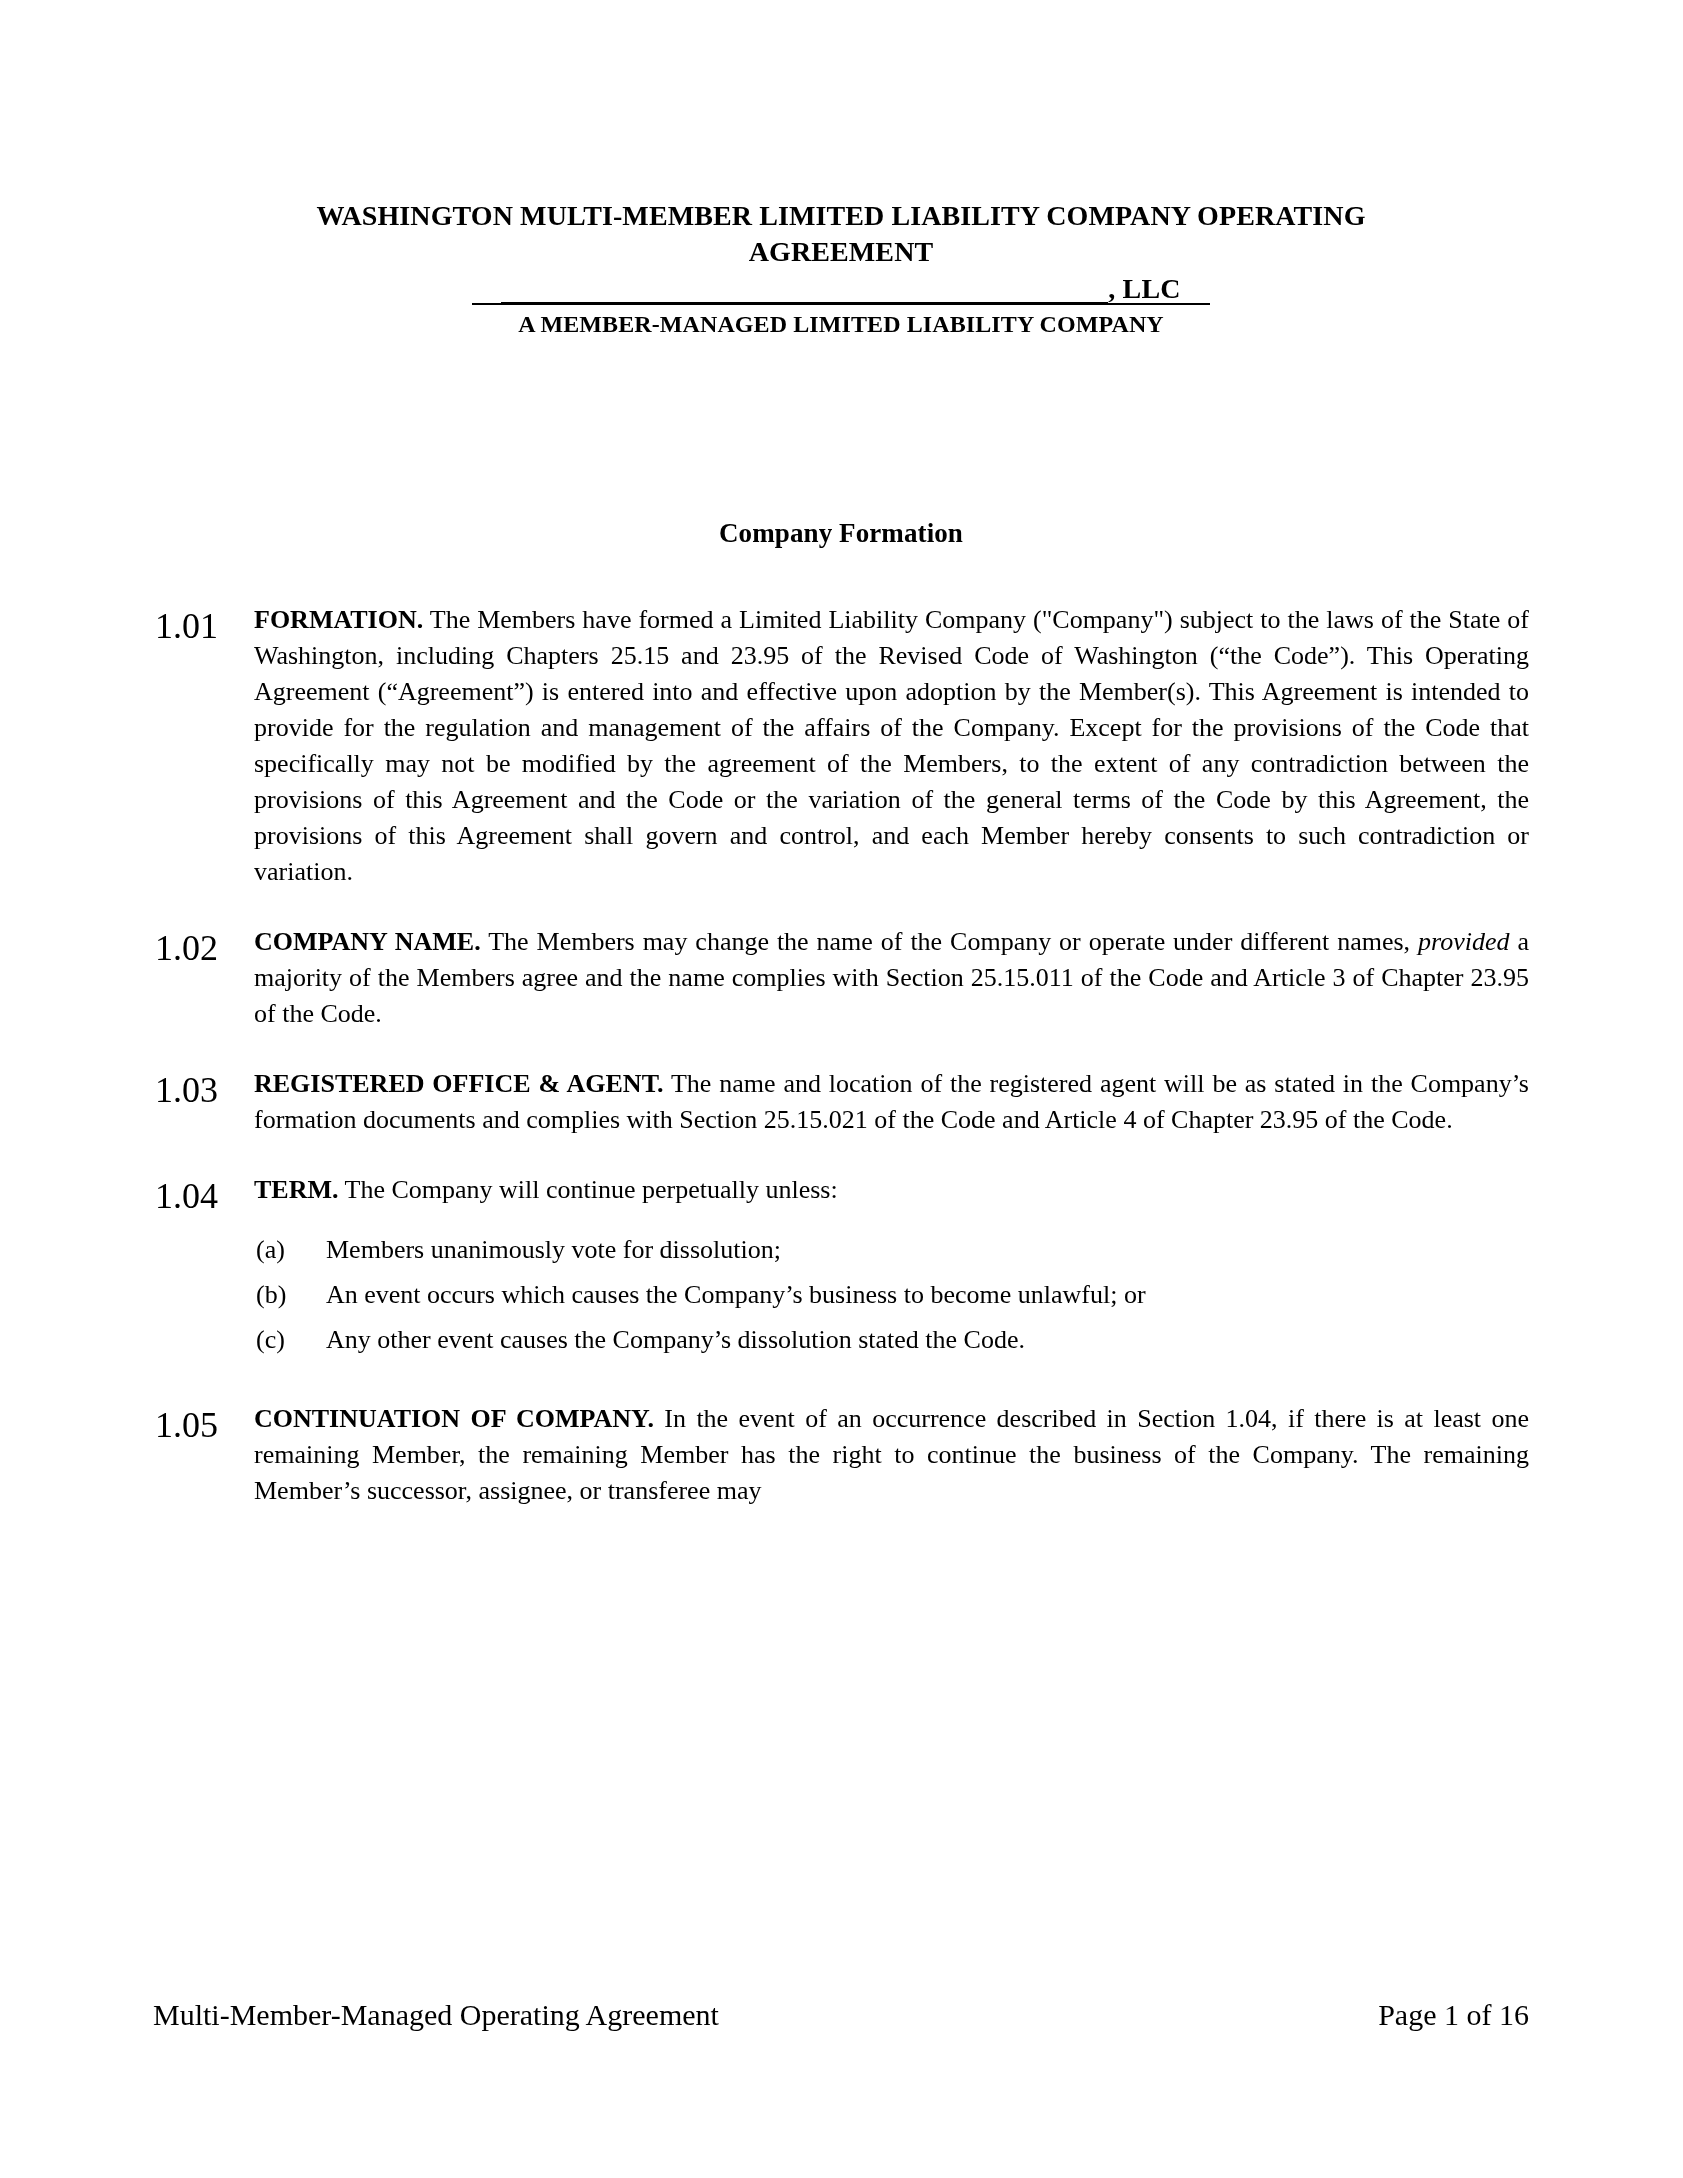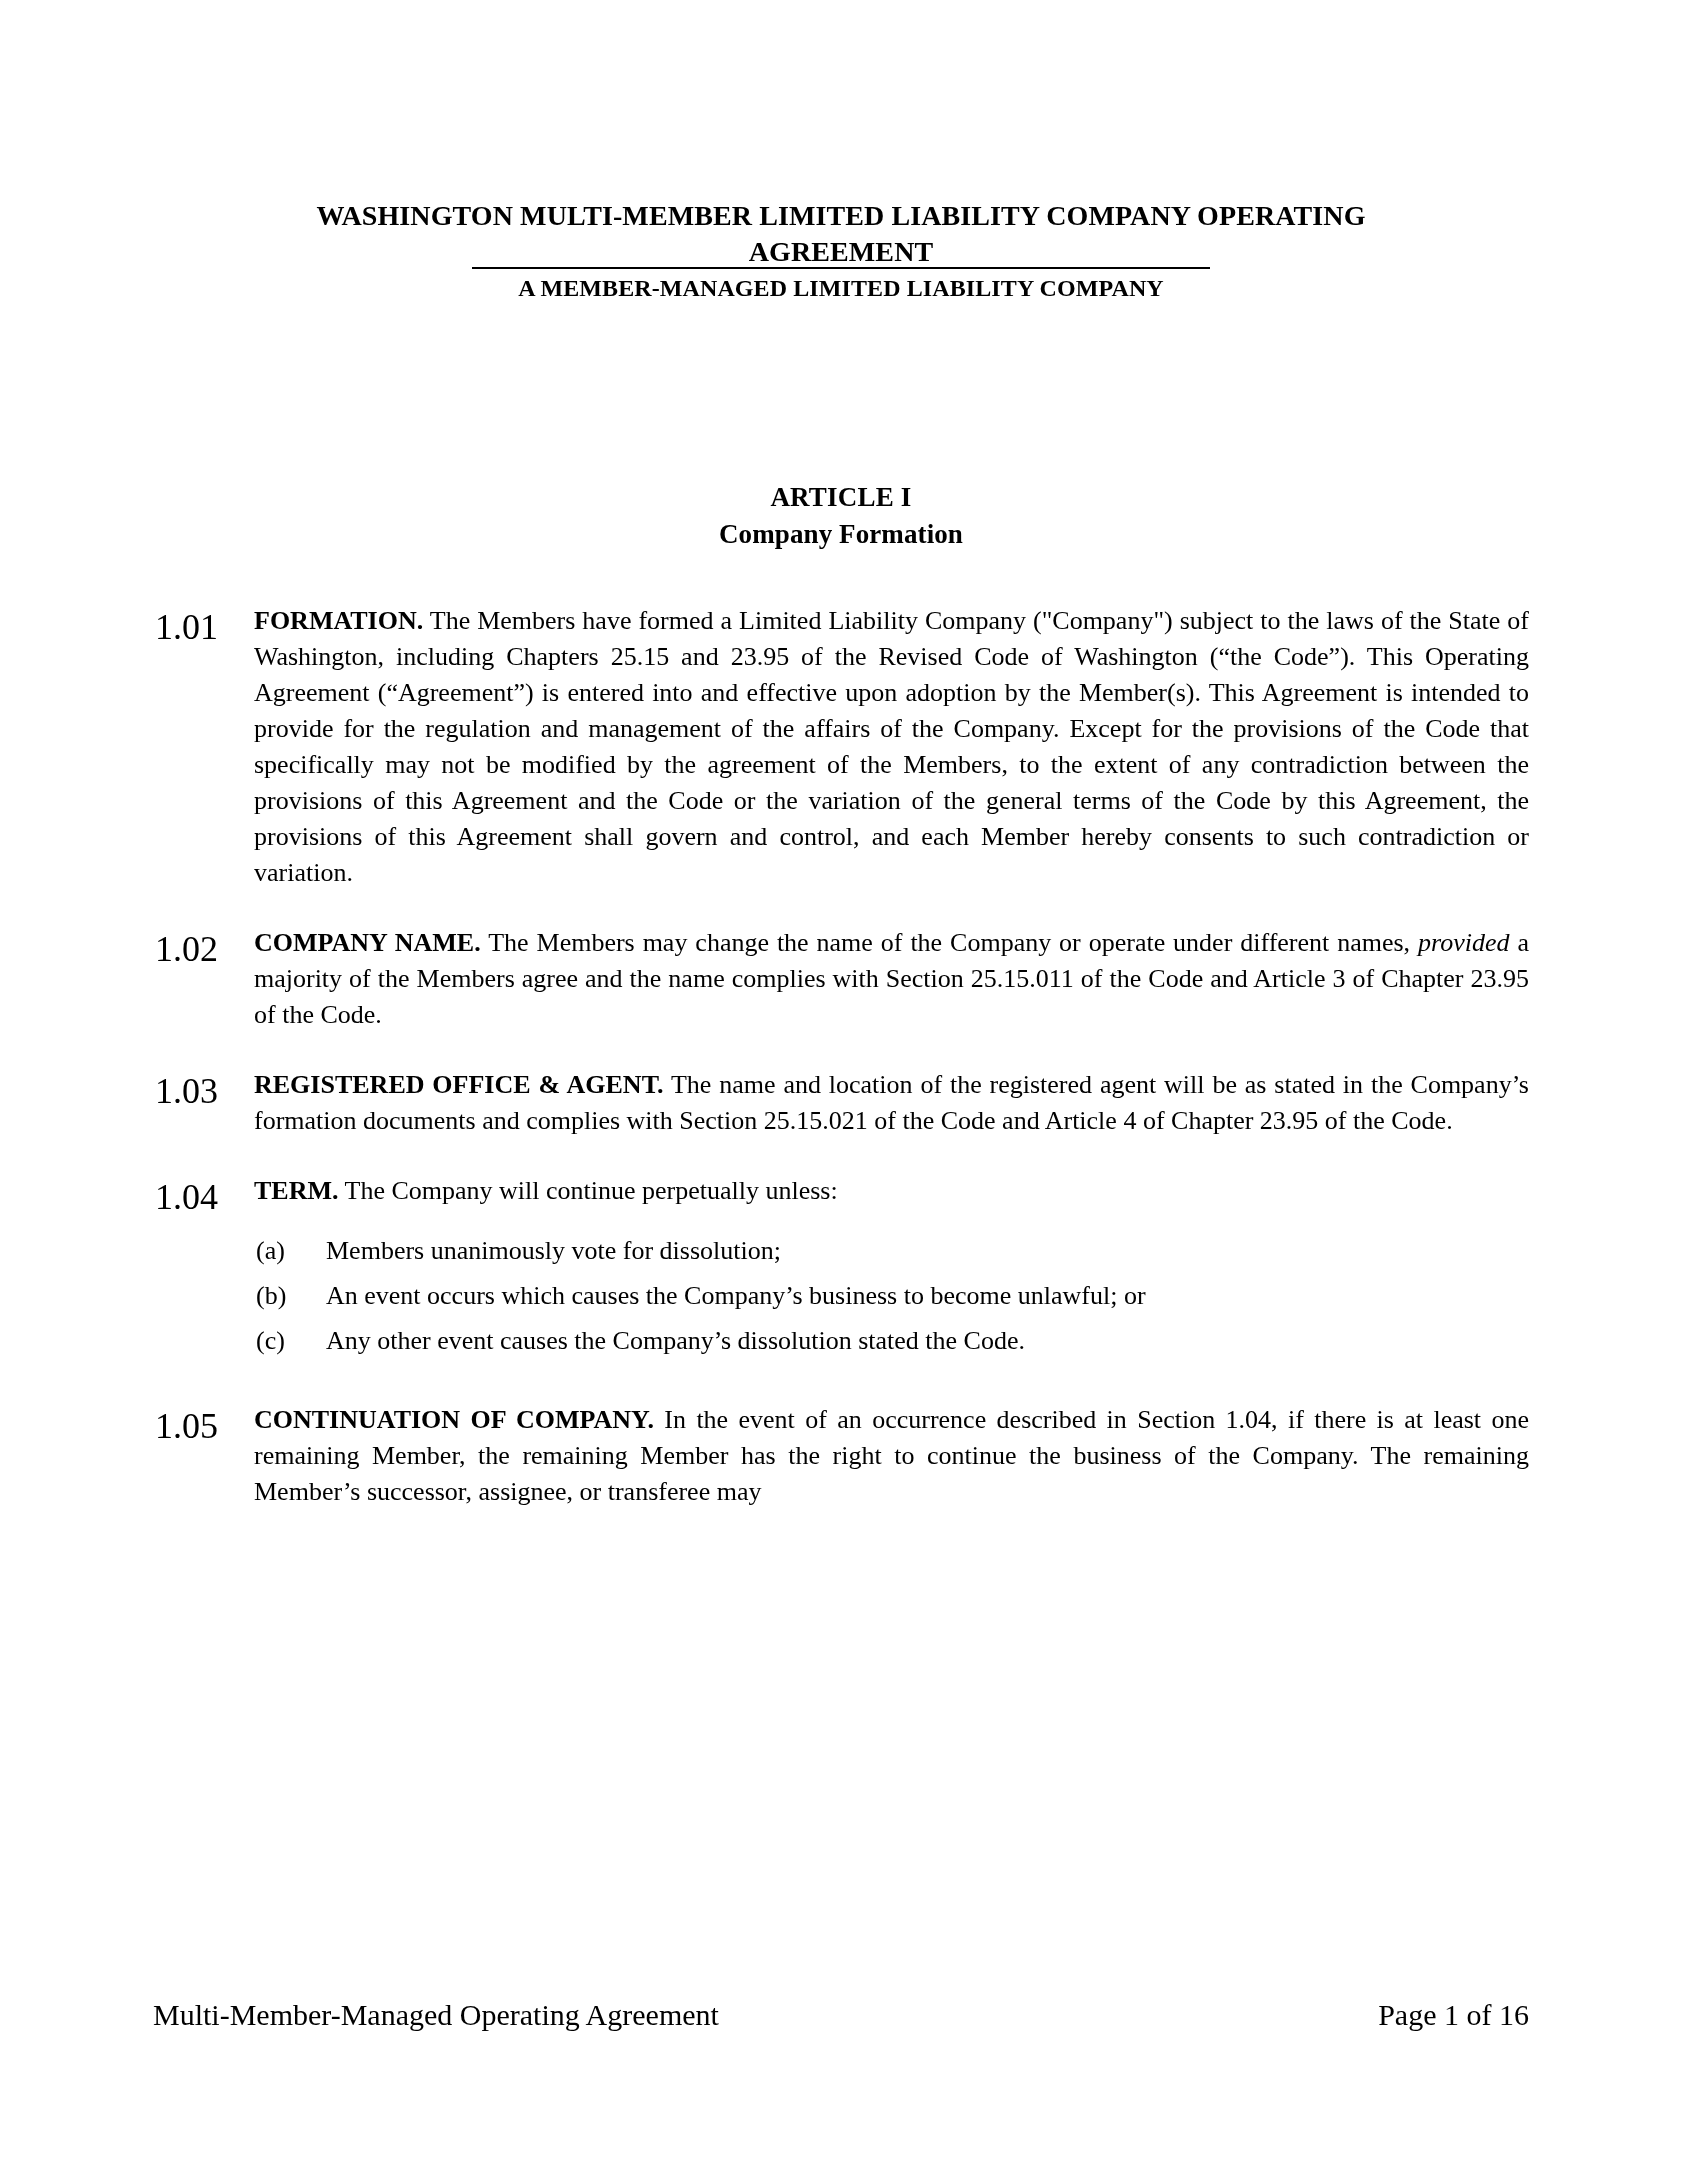--- a/index.html
+++ b/index.html
@@ -180,27 +180,29 @@
 <body>
 
 <div class="page">
 
   <div class="content">
 
     <div class="title-block">
       <div class="doc-title">WASHINGTON MULTI-MEMBER LIMITED LIABILITY COMPANY OPERATING</div>
       <div class="doc-title">AGREEMENT</div>
 
+      <div class="name-line-row">
+        <span class="name-blank"></span><span class="llc-suffix">, LLC</span>
+      </div>
 
       <div class="subtitle-rule"></div>
       <div class="doc-subtitle">A MEMBER-MANAGED LIMITED LIABILITY COMPANY</div>
     </div>
 
     <div class="article-wrap">
-      <div class="article-number">ARTICLE I</div>
       <div class="article-name">Company Formation</div>
     </div>
 
     <div class="sections">
 
       <div class="section">
         <div class="sec-num">1.01</div>
         <div class="sec-body"><span class="lead">FORMATION.</span><span> The Members have formed a Limited Liability Company ("Company") subject to the laws of the State of Washington, including Chapters 25.15 and 23.95 of the Revised Code of Washington (“the Code”). This Operating Agreement (“Agreement”) is entered into and effective upon adoption by the Member(s). This Agreement is intended to provide for the regulation and management of the affairs of the Company. Except for the provisions of the Code that specifically may not be modified by the agreement of the Members, to the extent of any contradiction between the provisions of this Agreement and the Code or the variation of the general terms of the Code by this Agreement, the provisions of this Agreement shall govern and control, and each Member hereby consents to such contradiction or variation.</span></div>
       </div>
 

